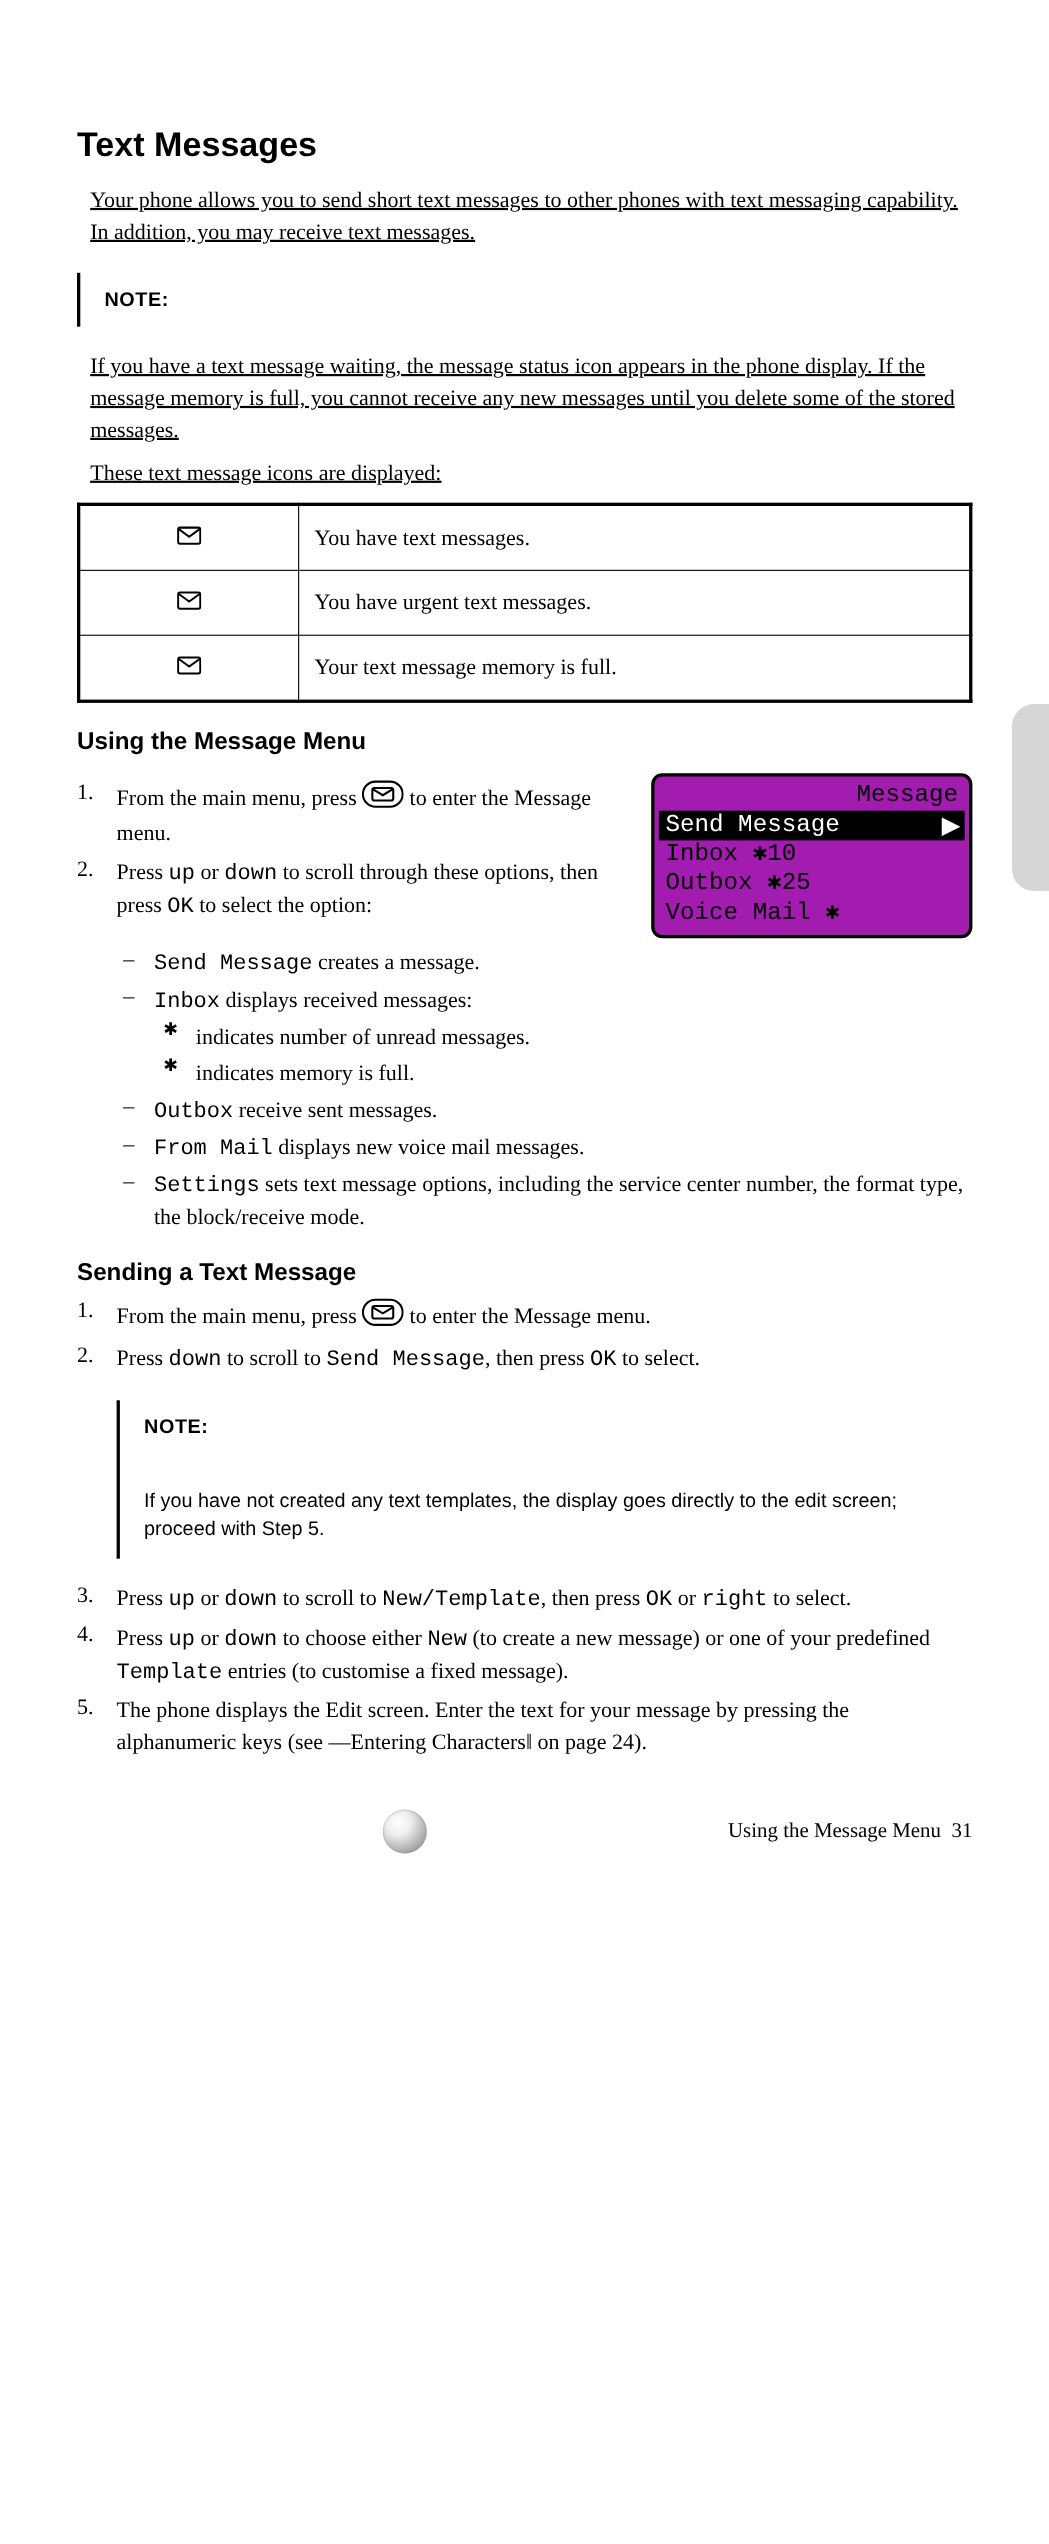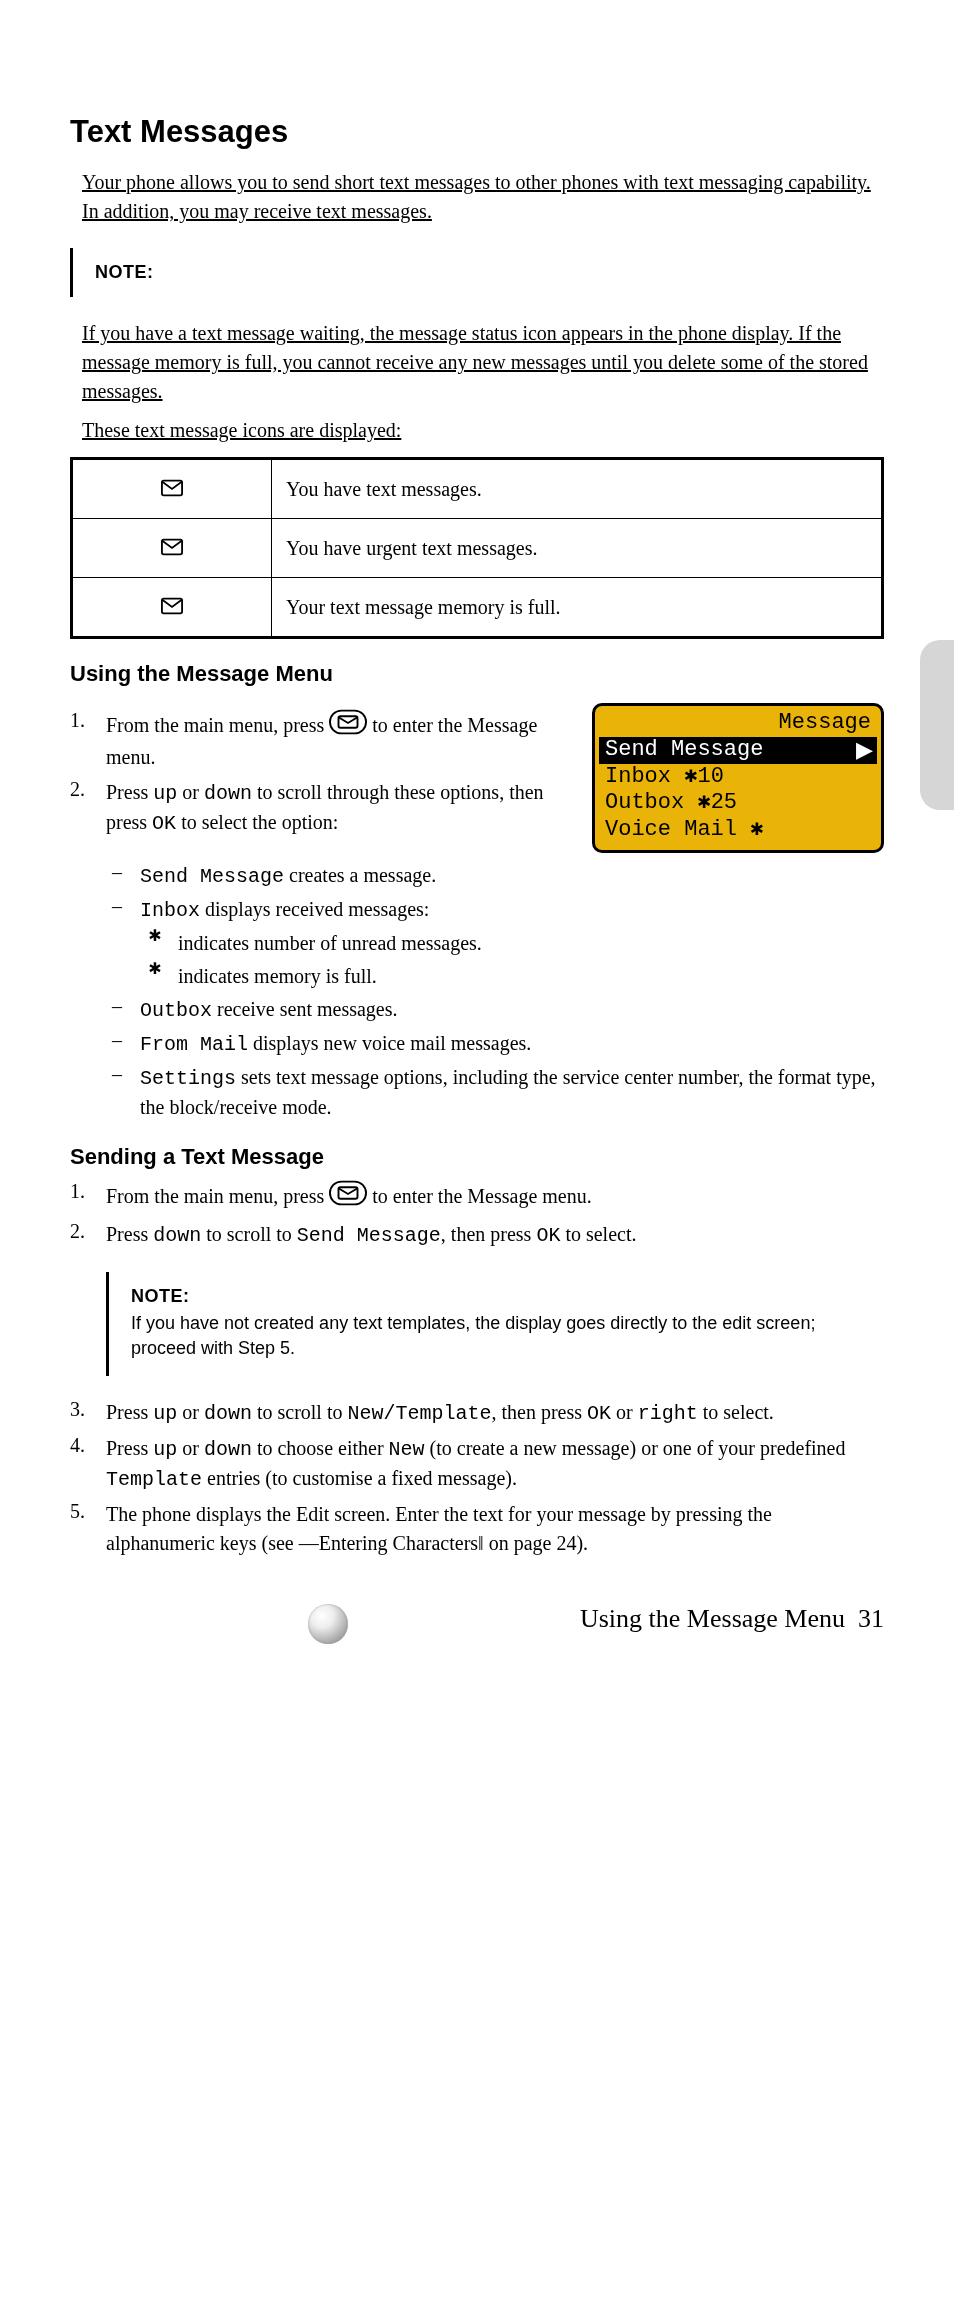--- a/index.html
+++ b/index.html
@@ -6,21 +6,21 @@
   html, body { width: 954px; background: #fff; font-family: Georgia, 'Times New Roman', serif; color: #000; }
   body { position: relative; padding: 70px 70px 60px 70px; }
 
   .section-title { font-family: Arial, Helvetica, sans-serif; font-size: 31px; font-weight: 700; margin-top: 44px; margin-bottom: 18px; }
   .section-sub { font-family: Arial, Helvetica, sans-serif; font-size: 22px; font-weight: 700; margin-top: 22px; margin-bottom: 10px; }
 
   p.body { font-size: 20px; line-height: 1.45; margin: 10px 12px; text-decoration: underline; }
   .mono { font-family: "Courier New", monospace; }
 
   .note-box { border-left: 3px solid #000; padding: 14px 14px 14px 22px; margin: 22px 0; }
-  .note-box > .note-row { display: flex; flex-direction: column; }
+  .note-box > .note-row { display: flex; flex-direction: column; gap: 40px; }
   .note-label { font-family: Arial, Helvetica, sans-serif; font-weight: 700; font-size: 18px; letter-spacing: .5px; text-transform: uppercase; }
   .note-text { font-family: Arial, Helvetica, sans-serif; font-size: 18px; margin-top: 4px; line-height: 1.4; }
 
   .inline-icon { display: inline-block; vertical-align: -3px; }
   .env-icon svg { width: 22px; height: 18px; }
   .env-icon-badge svg { width: 38px; height: 26px; }
 
   table.icon-table { border-collapse: collapse; width: 100%; margin: 12px 0 20px 0; border: 3px solid #000; }
   table.icon-table td { border: 1px solid #000; padding: 16px 14px; vertical-align: middle; font-size: 20px; font-family: Georgia, 'Times New Roman', serif; }
   table.icon-table td.icon-cell { width: 200px; text-align: center; }
@@ -32,40 +32,40 @@
   .screen-wrap { display: flex; gap: 22px; margin: 16px 0 8px 0; align-items: flex-start; }
   .screen-wrap .left { flex: 1; }
   .phone-screen {
     width: 292px;
     border: 3px solid #000;
     border-radius: 10px;
     font-family: "Courier New", monospace;
     font-size: 22px;
     line-height: 1.22;
     padding: 4px 4px 6px 4px;
-    background: #eab308;
+    background: #a21caf;
   }
   .phone-screen .title { text-align: right; padding-right: 6px; font-weight: 400; }
   .phone-screen .row { padding: 0 6px; position: relative; }
   .phone-screen .row.hl { background: #000; color: #fff; display: flex; justify-content: space-between; padding-right: 4px; padding-left: 6px; }
   .phone-screen .row.hl .tri { font-family: Arial, sans-serif; }
 
   .indent-list { margin: 8px 0; }
   .li-row { display: flex; gap: 12px; margin: 4px 0; }
   .li-row .m { width: 22px; text-align: center; }
   .li-row .txt { font-size: 20px; line-height: 1.45; flex: 1; }
   .li-row.dash .m { font-size: 20px; }
   .li-row.sub { margin-left: 38px; }
 
   .side-tab {
     position: absolute; right: -8px; top: 640px; width: 42px; height: 170px;
     background: #d6d6d6; border-radius: 20px 0 0 20px;
   }
 
-  .page-foot { display:flex; justify-content: space-between; margin-top: 46px; font-size: 26px; }
+  .page-foot { display:flex; justify-content: space-between; align-items:center; margin-top: 46px; font-size: 19px; }
   .sphere { width: 40px; height: 40px; border-radius: 50%; background: radial-gradient(circle at 35% 30%, #fff 0%, #eee 30%, #aaa 70%, #777 100%); box-shadow: 0 0 2px #999 inset; }
 </style>
 </head>
 <body>
 
 <div class="side-tab" data-name="side-tab-decoration"></div>
 
 <h1 class="section-title" data-name="section-title-text-messages">Text Messages</h1>
 
 <p class="body" data-name="intro-para-1">Your phone allows you to send short text messages to other phones with text messaging capability. In addition, you may receive text messages.</p>

